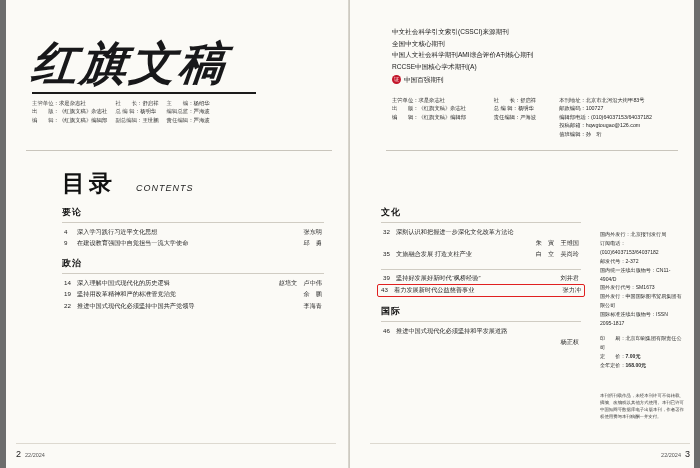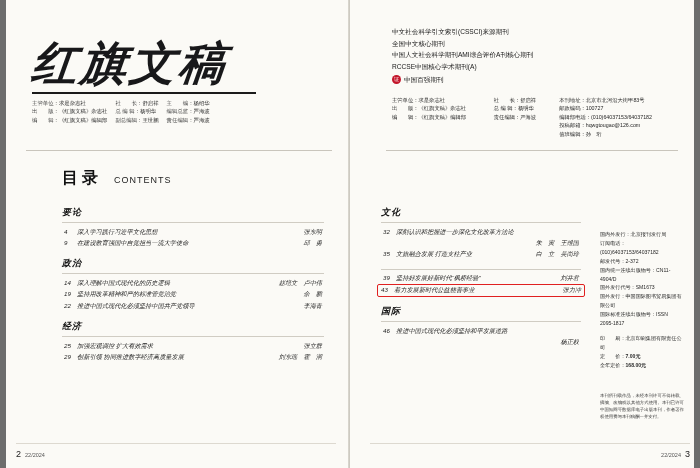--- a/index.html
+++ b/index.html
@@ -116,45 +116,46 @@
 
   
   .toc-title {
     position: absolute;
     left: 56px;
     top: 168px;
     color: #111;
   }
   .toc-title .cn {
     font-family: Liberation Mono, monospace;
-    font-size: 16px;
+    font-size: 23px;
     font-weight: bold;
     letter-spacing: 4px;
   }
   .toc-title .en {
     font-size: 9px;
     letter-spacing: 1px;
-    margin-left: 12px;
+    margin-left: 20px;
     color: #222;
+    font-style: italic;
   }
 
   
   .toc {
     position: absolute;
     left: 56px;
     top: 206px;
     width: 262px;
   }
   .toc-right {
     position: absolute;
     left: 381px;
     top: 206px;
     width: 200px;
   }
-  .sec { margin-bottom: 9px; font-style: italic; }
+  .sec { margin-bottom: 9px; }
   .sec-name {
     font-family: "DejaVu Serif", serif;
     font-size: 9px;
     font-weight: bold;
     color: #111;
     letter-spacing: 1px;
     margin-bottom: 3px;
   }
   .sec-rule {
     width: 100%;
@@ -370,34 +371,20 @@
           <span class="ti">坚持用改革精神和严的标准管党治党</span>
           <span class="au">余　鹏</span>
         </div>
         <div class="entry">
           <span class="pg">22</span>
           <span class="ti">推进中国式现代化必须坚持中国共产党领导</span>
           <span class="au">李海青</span>
         </div>
       </div>
 
-      <div class="sec">
-        <div class="sec-name">经济</div>
-        <div class="sec-rule"></div>
-        <div class="entry">
-          <span class="pg">25</span>
-          <span class="ti">加强宏观调控 扩大有效需求</span>
-          <span class="au">张立群</span>
-        </div>
-        <div class="entry">
-          <span class="pg">29</span>
-          <span class="ti">创新引领 协同推进数字经济高质量发展</span>
-          <span class="au">刘东瑶　霍　涧</span>
-        </div>
-      </div>
 
     </div>
 
     <div class="foot-rule-l"></div>
     <div class="folio folio-left">
       <span class="num">2</span>
       <span class="iss">22/2024</span>
     </div>
   </div>
 

